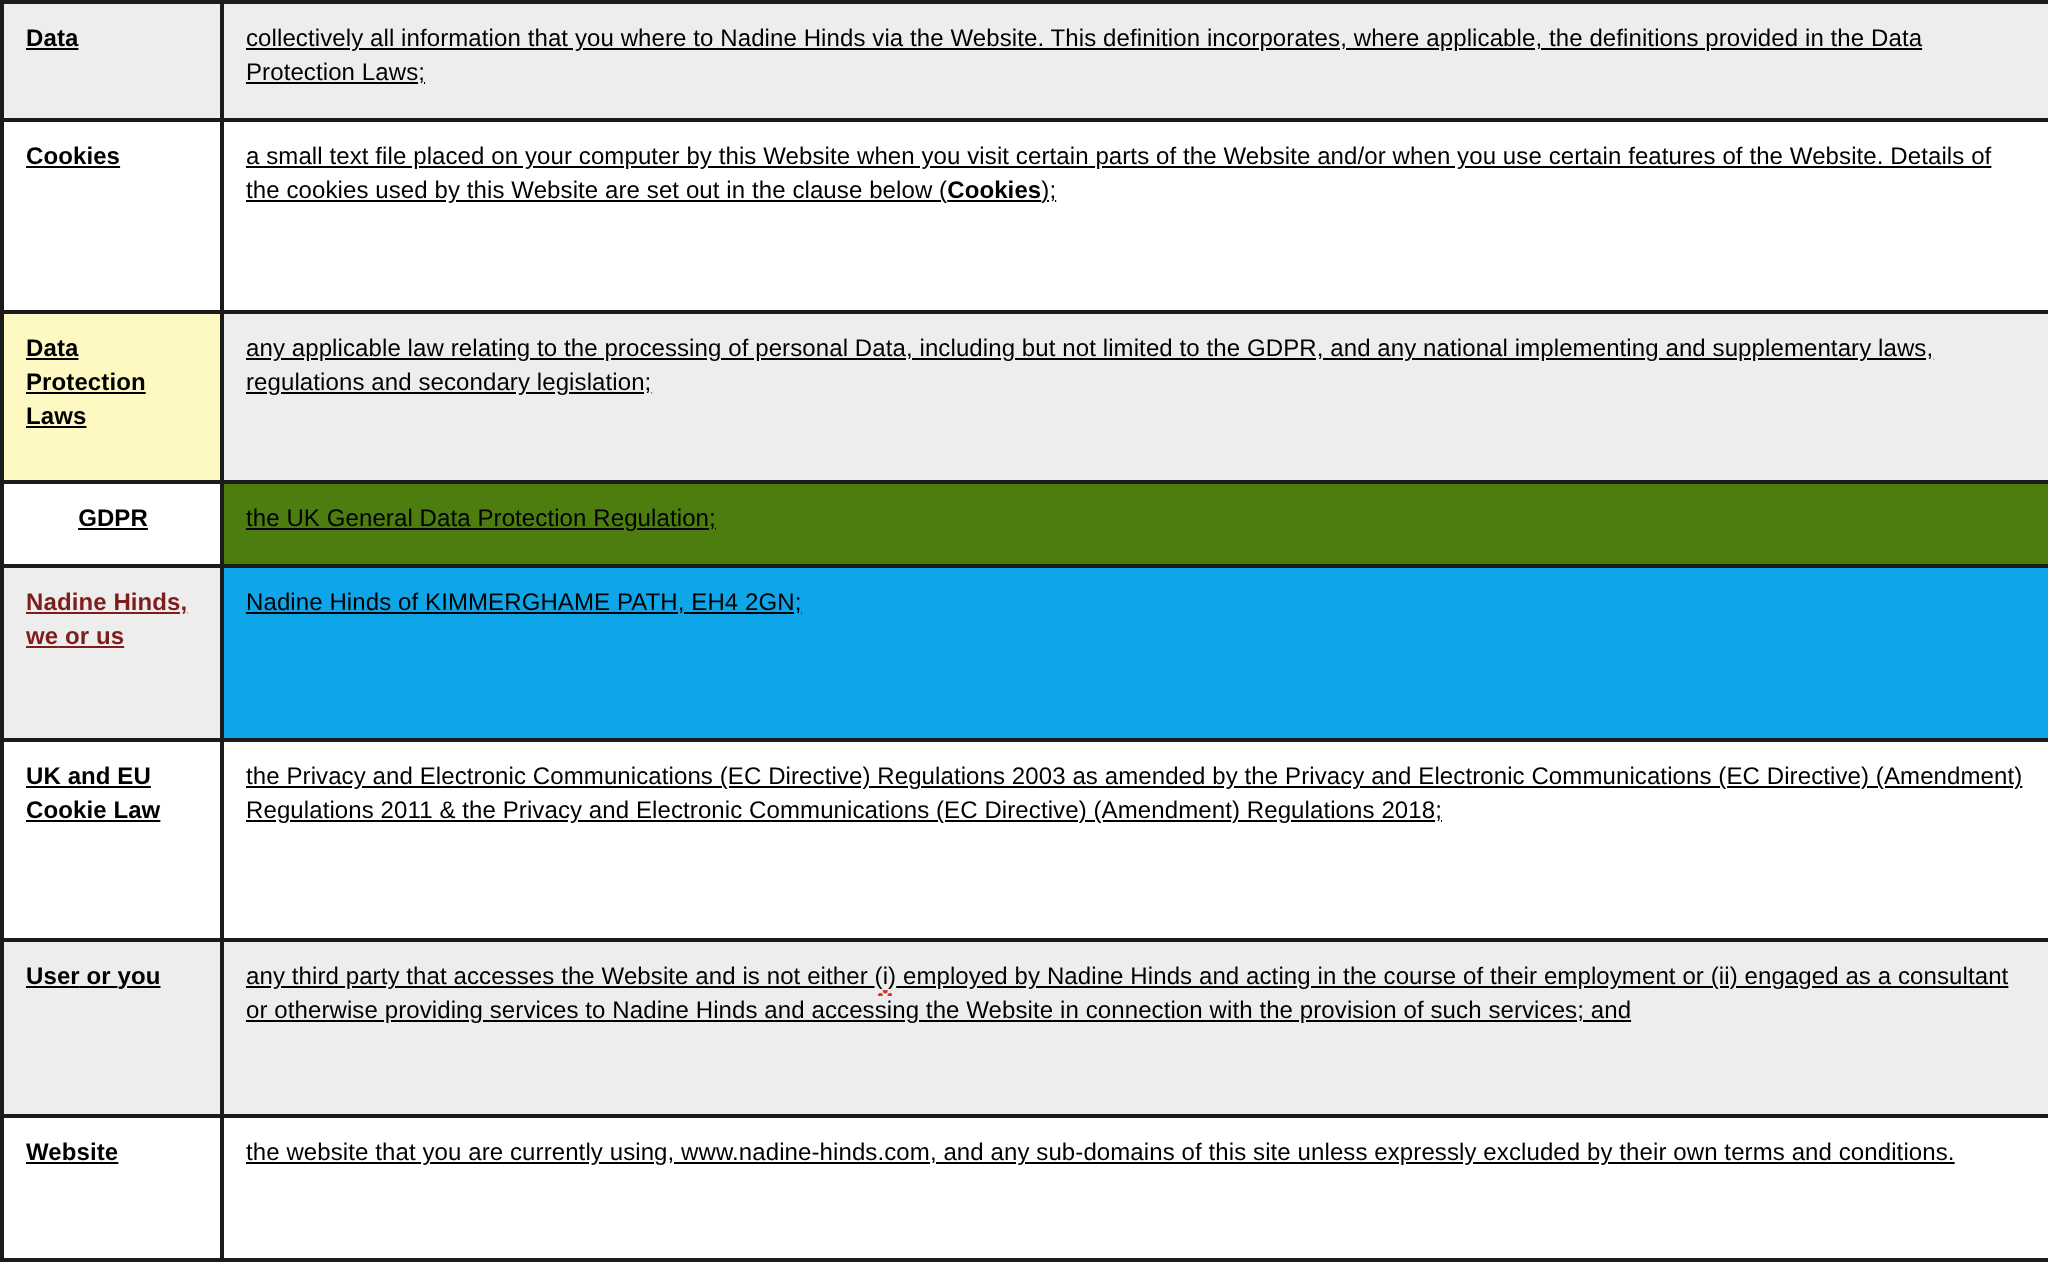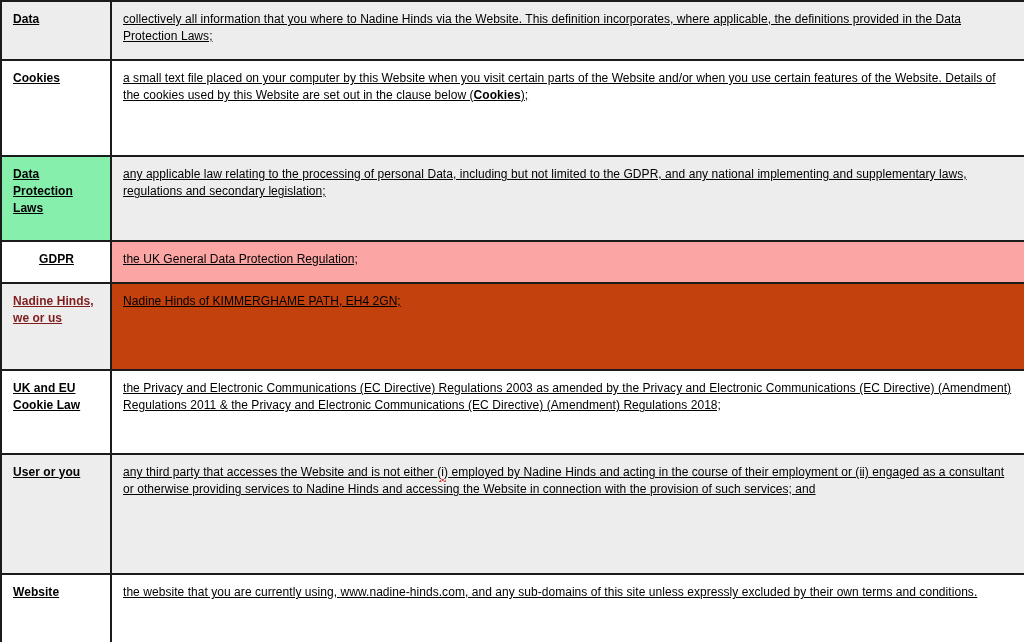--- a/index.html
+++ b/index.html
@@ -88,36 +88,36 @@
   <tbody>
       <tr class="shaded" style="height: 59px;">
         <td class="term-cell" style="background: rgb(237, 237, 237); border-color: rgb(27, 27, 27); color: rgb(0, 0, 0);"><b>Data</b></td>
         <td class="def-cell" style="background: rgb(237, 237, 237); border-color: rgb(27, 27, 27); color: rgb(0, 0, 0);"><span>collectively all information that you where to Nadine Hinds via the Website. This definition incorporates, where applicable, the definitions provided in the Data Protection Laws;</span></td>
       </tr>
       <tr class="plain" style="height: 96px;">
         <td class="term-cell" style="background: rgb(255, 255, 255); border-color: rgb(27, 27, 27); color: rgb(0, 0, 0);"><b>Cookies</b></td>
         <td class="def-cell" style="background: rgb(255, 255, 255); border-color: rgb(27, 27, 27); color: rgb(0, 0, 0);"><span>a small text file placed on your computer by this Website when you visit certain parts of the Website and/or when you use certain features of the Website. Details of the cookies used by this Website are set out in the clause below (</span><b>Cookies</b><span>);</span></td>
       </tr>
       <tr class="shaded" style="height: 85px;">
-        <td class="term-cell" style="background: #86efac; border-color: rgb(27, 27, 27); color: rgb(0, 0, 0);"><b>Data Protection Laws</b></td>
+        <td class="term-cell" style="background: #fef9c3; border-color: rgb(27, 27, 27); color: rgb(0, 0, 0);"><b>Data Protection Laws</b></td>
         <td class="def-cell" style="background: rgb(237, 237, 237); border-color: rgb(27, 27, 27); color: rgb(0, 0, 0); margin-top: 29px;"><span>any applicable law relating to the processing of personal Data, including but not limited to the GDPR, and any national implementing and supplementary laws, regulations and secondary legislation;</span></td>
       </tr>
       <tr class="plain" style="height: 42px;">
         <td class="term-cell" style="background: rgb(255, 255, 255); border-color: rgb(27, 27, 27); color: rgb(0, 0, 0); text-align: center;"><b>GDPR</b></td>
-        <td class="def-cell" style="background: #fca5a5; border-color: rgb(27, 27, 27); color: rgb(0, 0, 0);"><span>the UK General Data Protection Regulation;</span></td>
+        <td class="def-cell" style="background: #4d7c0f; border-color: rgb(27, 27, 27); color: rgb(0, 0, 0);"><span>the UK General Data Protection Regulation;</span></td>
       </tr>
       <tr class="shaded" style="height: 87px;">
         <td class="term-cell" style="background: rgb(237, 237, 237); border-color: rgb(27, 27, 27); color: #7f1d1d;"><b>Nadine Hinds,</b><span> </span><b>we</b><span> or </span><b>us</b></td>
-        <td class="def-cell" style="background: #c2410c; border-color: rgb(27, 27, 27); color: rgb(0, 0, 0);"><span>Nadine Hinds of KIMMERGHAME PATH, EH4 2GN;</span></td>
+        <td class="def-cell" style="background: #0ea5e9; border-color: rgb(27, 27, 27); color: rgb(0, 0, 0);"><span>Nadine Hinds of KIMMERGHAME PATH, EH4 2GN;</span></td>
       </tr>
-      <tr class="plain" style="height: 84px;">
+      <tr class="plain" style="height: 100px;">
         <td class="term-cell" style="background: rgb(255, 255, 255); border-color: rgb(27, 27, 27); color: rgb(0, 0, 0);"><b>UK and EU Cookie Law</b></td>
         <td class="def-cell" style="background: rgb(255, 255, 255); border-color: rgb(27, 27, 27); color: rgb(0, 0, 0);"><span>the Privacy and Electronic Communications (EC Directive) Regulations 2003 as amended by the Privacy and Electronic Communications (EC Directive) (Amendment) Regulations 2011 &amp; the Privacy and Electronic Communications (EC Directive) (Amendment) Regulations 2018;</span></td>
       </tr>
-      <tr class="shaded" style="height: 120px;">
+      <tr class="shaded" style="height: 88px;">
         <td class="term-cell" style="background: rgb(237, 237, 237); border-color: rgb(27, 27, 27); color: rgb(0, 0, 0);"><b>User</b><span> or </span><b>you</b></td>
         <td class="def-cell" style="background: rgb(237, 237, 237); border-color: rgb(27, 27, 27); color: rgb(0, 0, 0);"><span>any third party that accesses the Website and is not either </span><span class="misspell"><span>(i)</span></span><span> employed by Nadine Hinds and acting in the course of their employment or (ii) engaged as a consultant or otherwise providing services to Nadine Hinds and accessing the Website in connection with the provision of such services; and</span></td>
       </tr>
       <tr class="plain" style="height: 72px;">
         <td class="term-cell" style="background: rgb(255, 255, 255); border-color: rgb(27, 27, 27); color: rgb(0, 0, 0);"><b>Website</b></td>
         <td class="def-cell" style="background: rgb(255, 255, 255); border-color: rgb(27, 27, 27); color: rgb(0, 0, 0);"><span>the website that you are currently using, www.nadine-hinds.com, and any sub-domains of this site unless expressly excluded by their own terms and conditions.</span></td>
       </tr>
     </tbody>
 </table>
 

